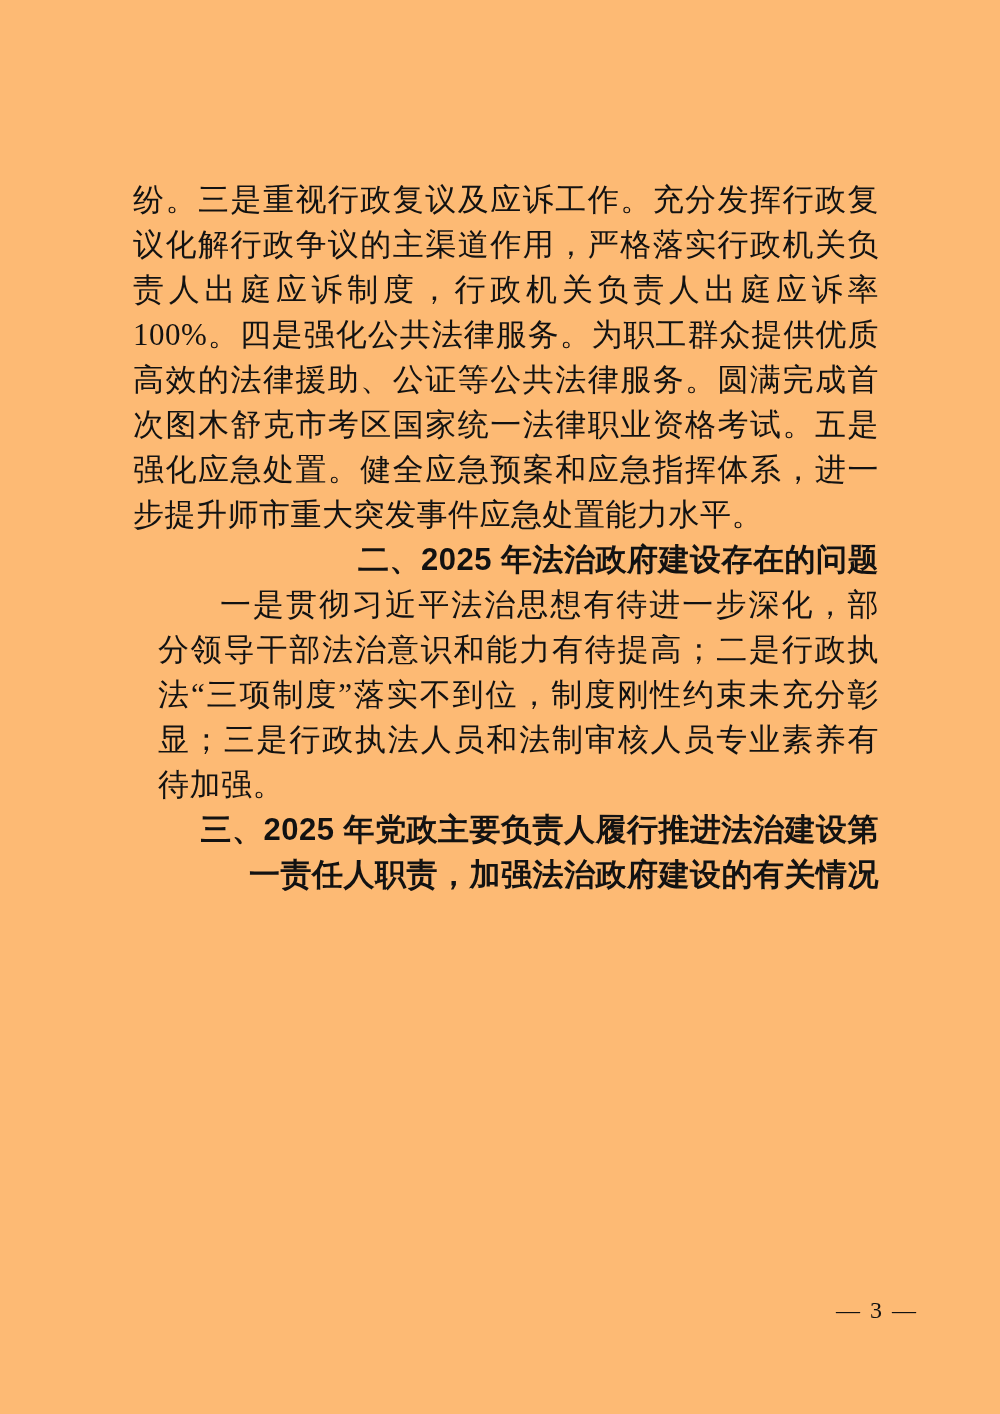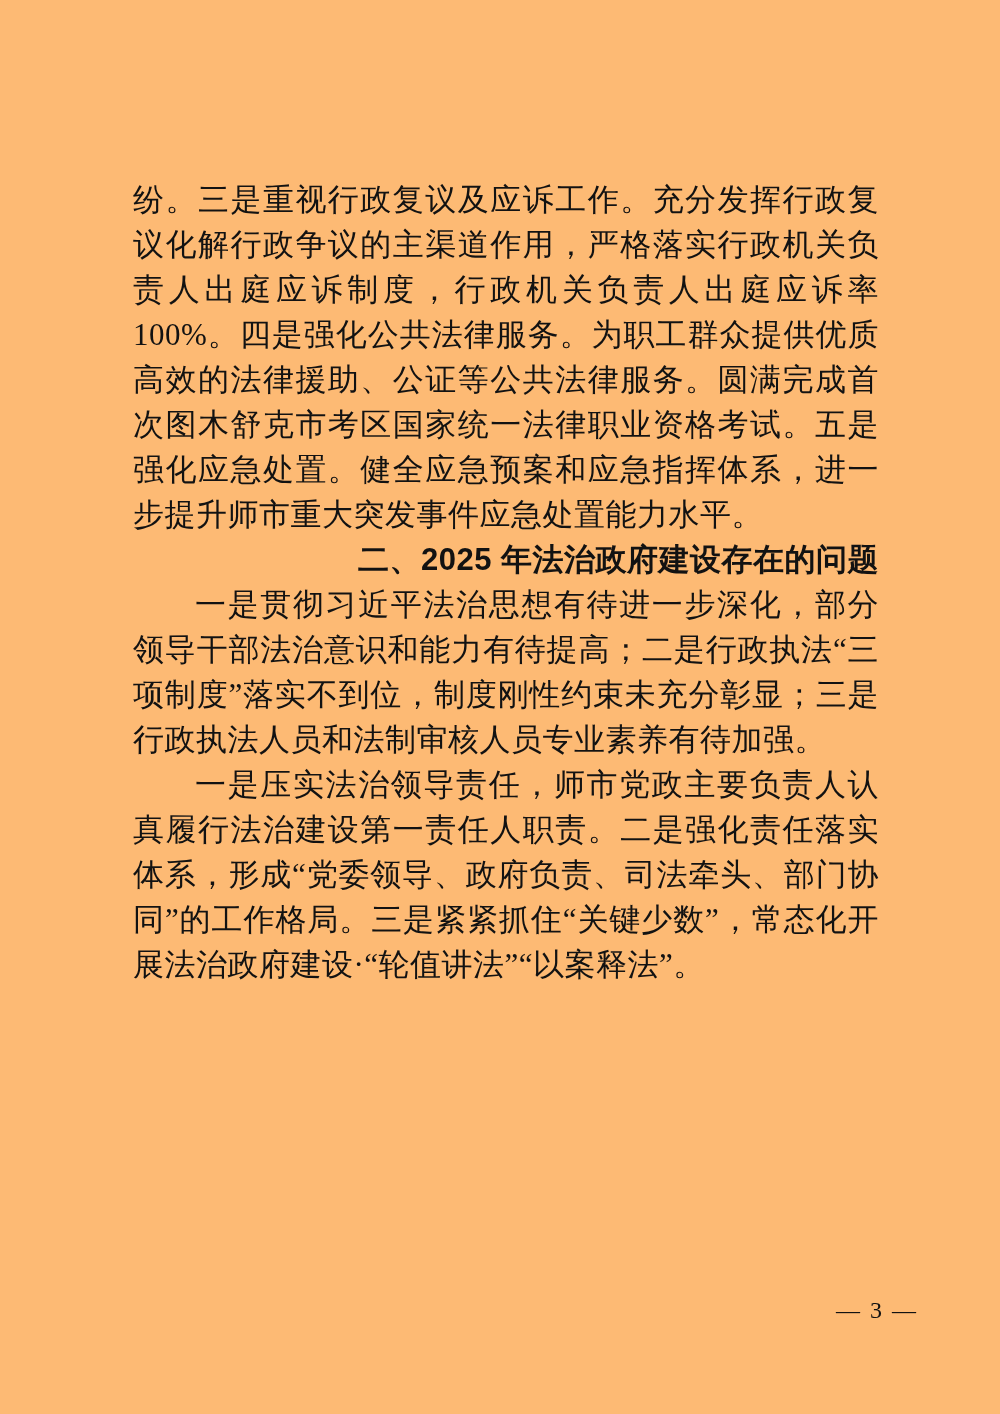--- a/index.html
+++ b/index.html
@@ -26,20 +26,21 @@
     margin: 0;
     padding: 0;
     font-size: 31px;
     line-height: 45px;
     text-align: justify;
     font-family: "Liberation Serif", "DejaVu Serif", serif;
     letter-spacing: 0.5px;
   }
   .content p.indent {
     text-indent: 2em;
+    margin-left: 25px;
   }
   .content p.heading {
     font-family: "Liberation Sans", "DejaVu Sans", sans-serif;
     font-weight: 700;
     text-indent: 2em;
     text-align: right;
   }
   .page-number {
     position: absolute;
     top: 1294px;
@@ -53,16 +54,16 @@
   }
 </style>
 </head>
 <body>
 
 <div class="page">
   <div class="content">
     <p>纷。三是重视行政复议及应诉工作。充分发挥行政复议化解行政争议的主渠道作用，严格落实行政机关负责人出庭应诉制度，行政机关负责人出庭应诉率 100%。四是强化公共法律服务。为职工群众提供优质高效的法律援助、公证等公共法律服务。圆满完成首次图木舒克市考区国家统一法律职业资格考试。五是强化应急处置。健全应急预案和应急指挥体系，进一步提升师市重大突发事件应急处置能力水平。</p>
     <p class="heading">二、2025 年法治政府建设存在的问题</p>
     <p class="indent">一是贯彻习近平法治思想有待进一步深化，部分领导干部法治意识和能力有待提高；二是行政执法“三项制度”落实不到位，制度刚性约束未充分彰显；三是行政执法人员和法制审核人员专业素养有待加强。</p>
-    <p class="indent">一是压实法治领导责任，师市党政主要负责人认真履行法治建设第一责任人职责。二是强化责任落实体系，形成“党委领导、政府负责、司法牵头、部门协同”的工作格局。三是紧紧抓住“关键少数”，常态化开展法治政府建设·“轮值讲法”“以案释法”。</p>
+    <p class="heading">三、2025 年党政主要负责人履行推进法治建设第一责任人职责，加强法治政府建设的有关情况</p>
   </div>
   <div class="page-number">— 3 —</div>
 </div>
 
 </body></html>

